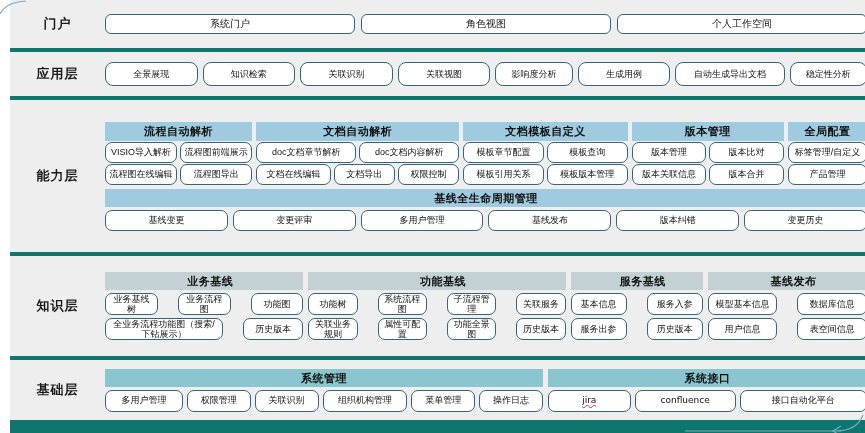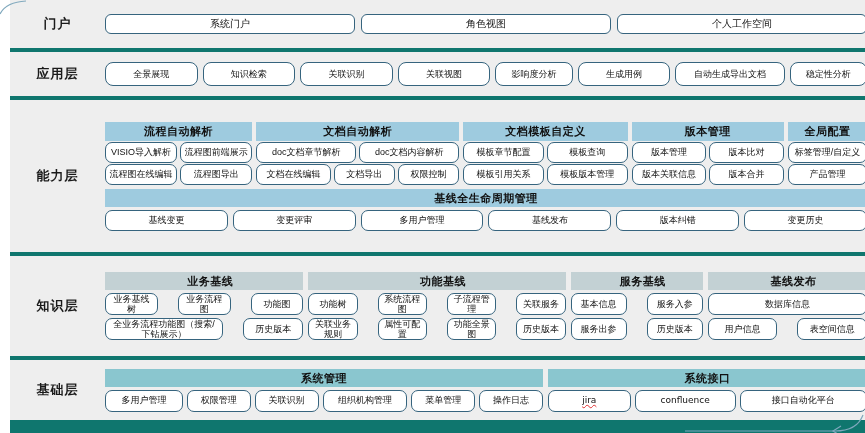--- a/index.html
+++ b/index.html
@@ -349,20 +349,21 @@
           </div>
           <div class="know-row">
             <div class="pill">服务出参</div>
             <div class="pill">历史版本</div>
           </div>
         </div>
 
         <div class="know-group" style="flex:1.3">
           <div class="group-head">基线发布</div>
           <div class="know-row">
+            <div class="pill">模型基本信息</div>
             <div class="pill">数据库信息</div>
           </div>
           <div class="know-row">
             <div class="pill">用户信息</div>
             <div class="pill">表空间信息</div>
           </div>
         </div>
 
       </div>
     </div>

